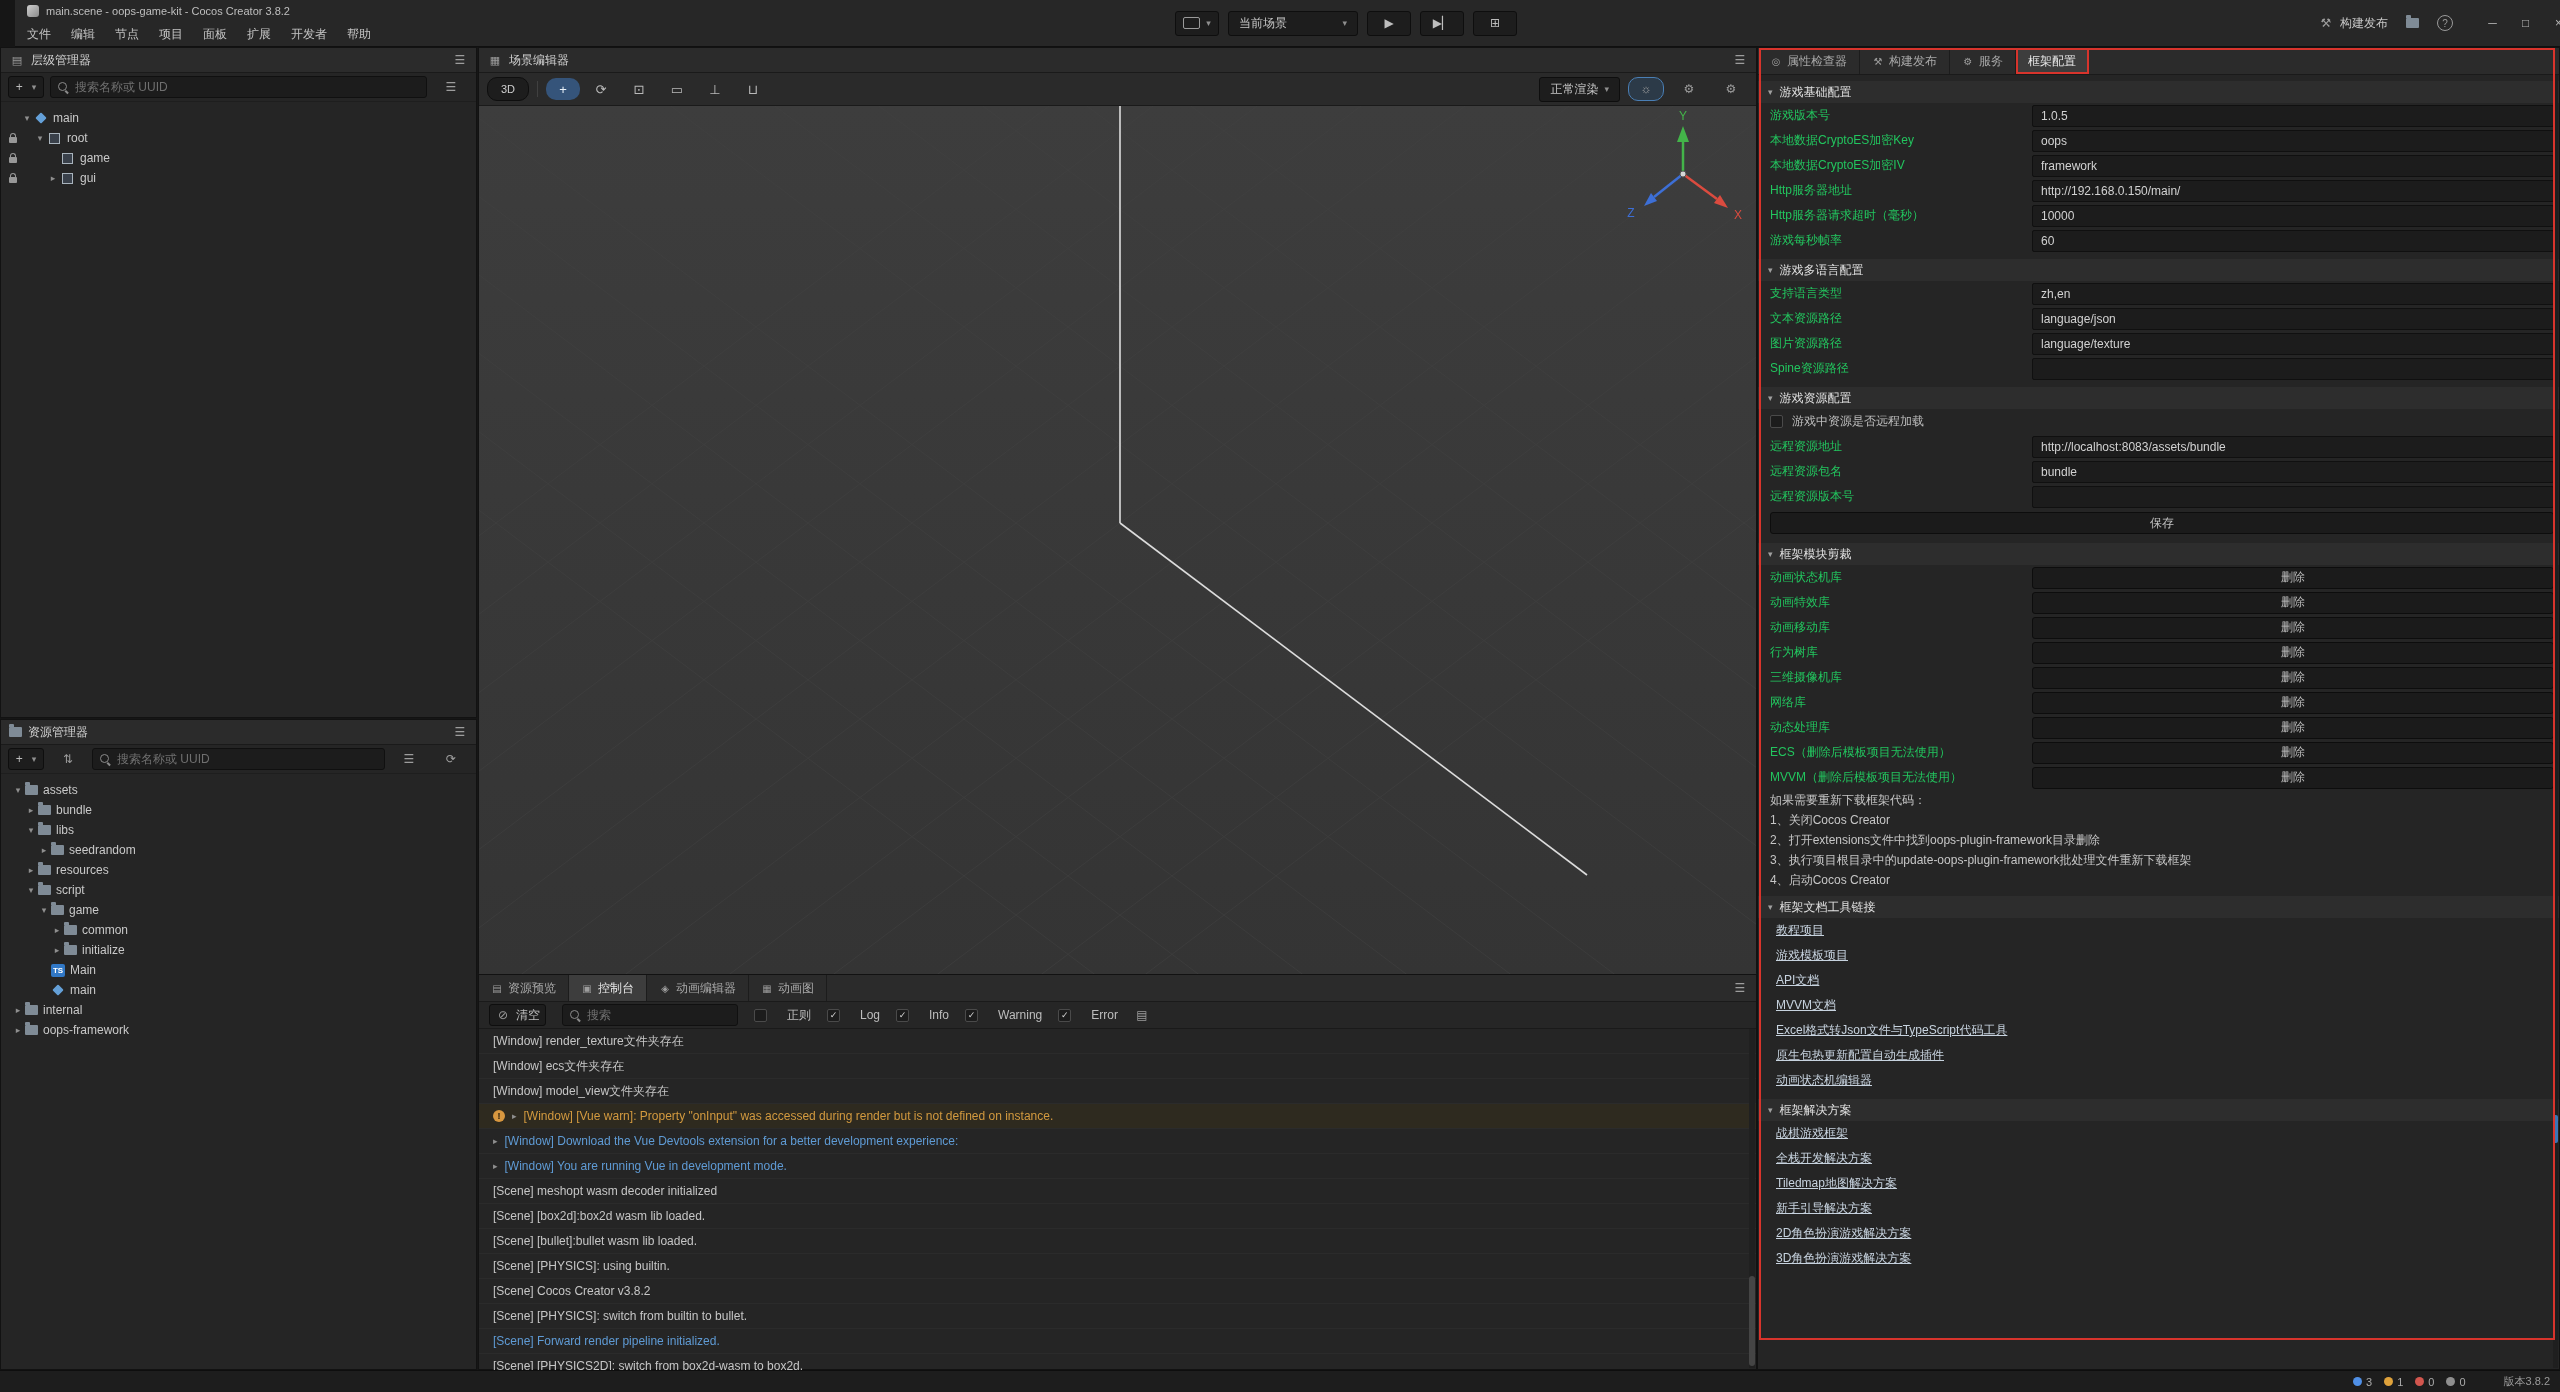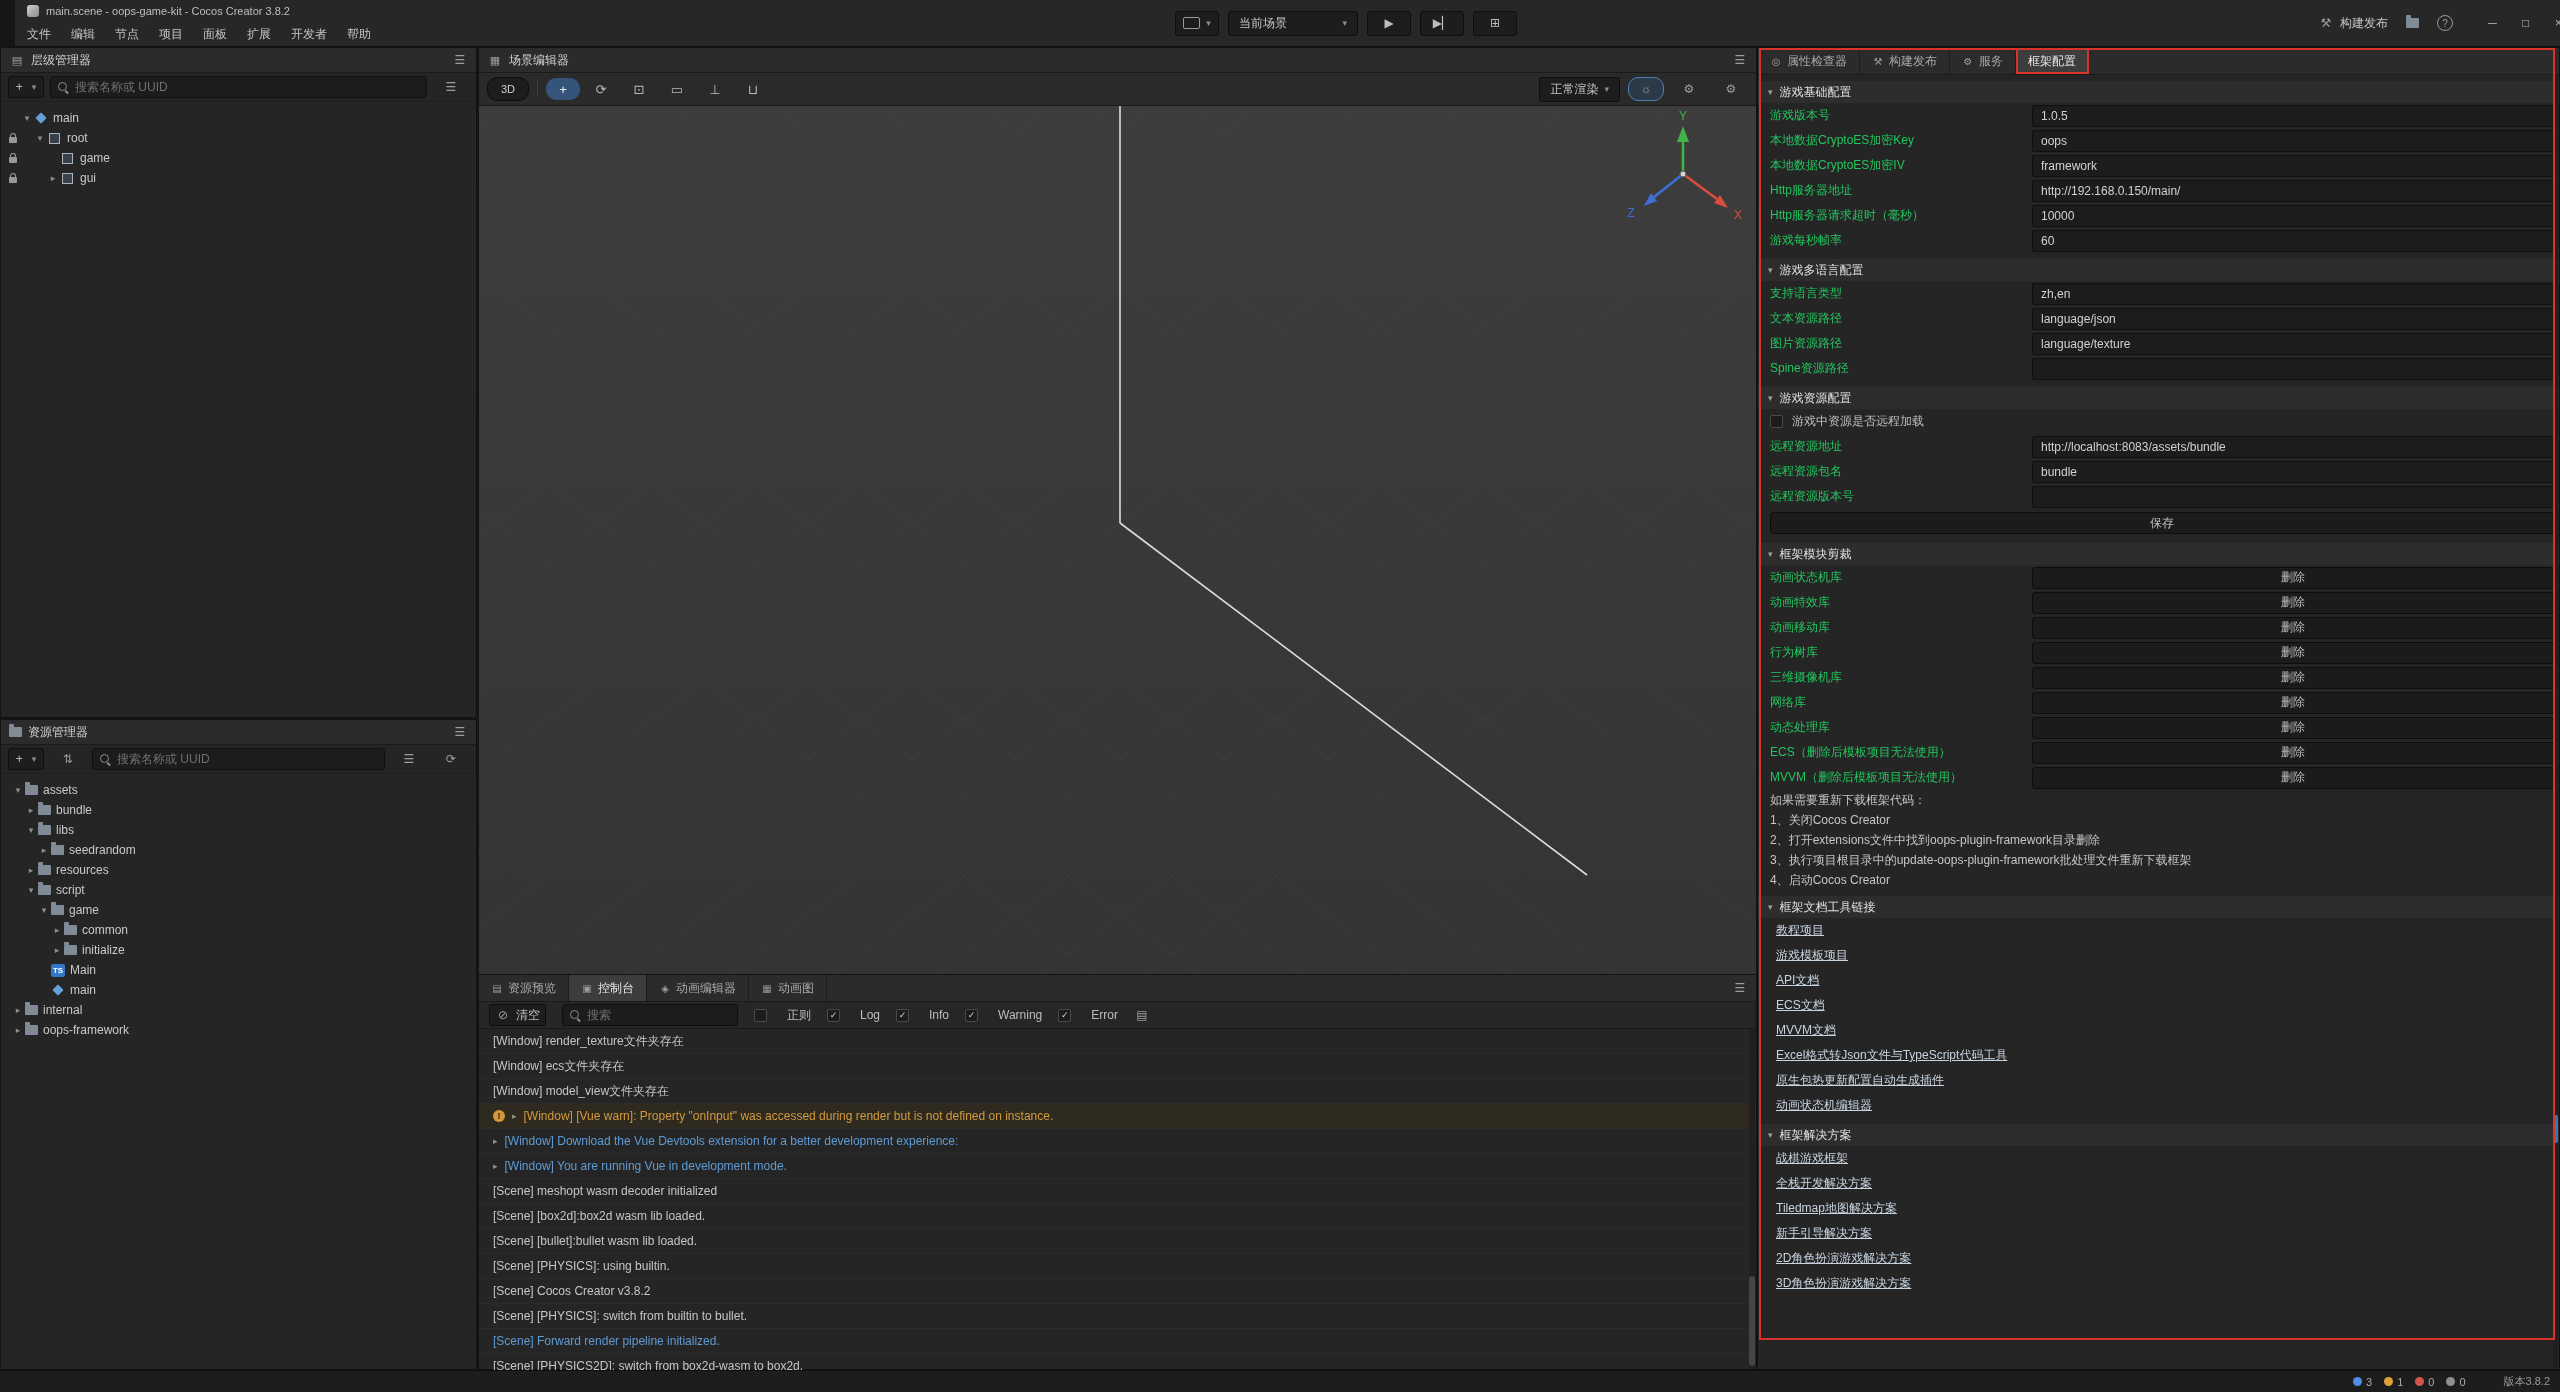--- a/index.html
+++ b/index.html
@@ -694,23 +694,20 @@
         <div class="link-row">
           <span class="link">教程项目</span>
         </div>
         <div class="link-row">
           <span class="link">游戏模板项目</span>
         </div>
         <div class="link-row">
           <span class="link">API文档</span>
         </div>
         <div class="link-row">
-          <span class="link">ECS文档</span>
-        </div>
-        <div class="link-row">
           <span class="link">MVVM文档</span>
         </div>
         <div class="link-row">
           <span class="link">Excel格式转Json文件与TypeScript代码工具</span>
         </div>
         <div class="link-row">
           <span class="link">原生包热更新配置自动生成插件</span>
         </div>
         <div class="link-row">
           <span class="link">动画状态机编辑器</span>

